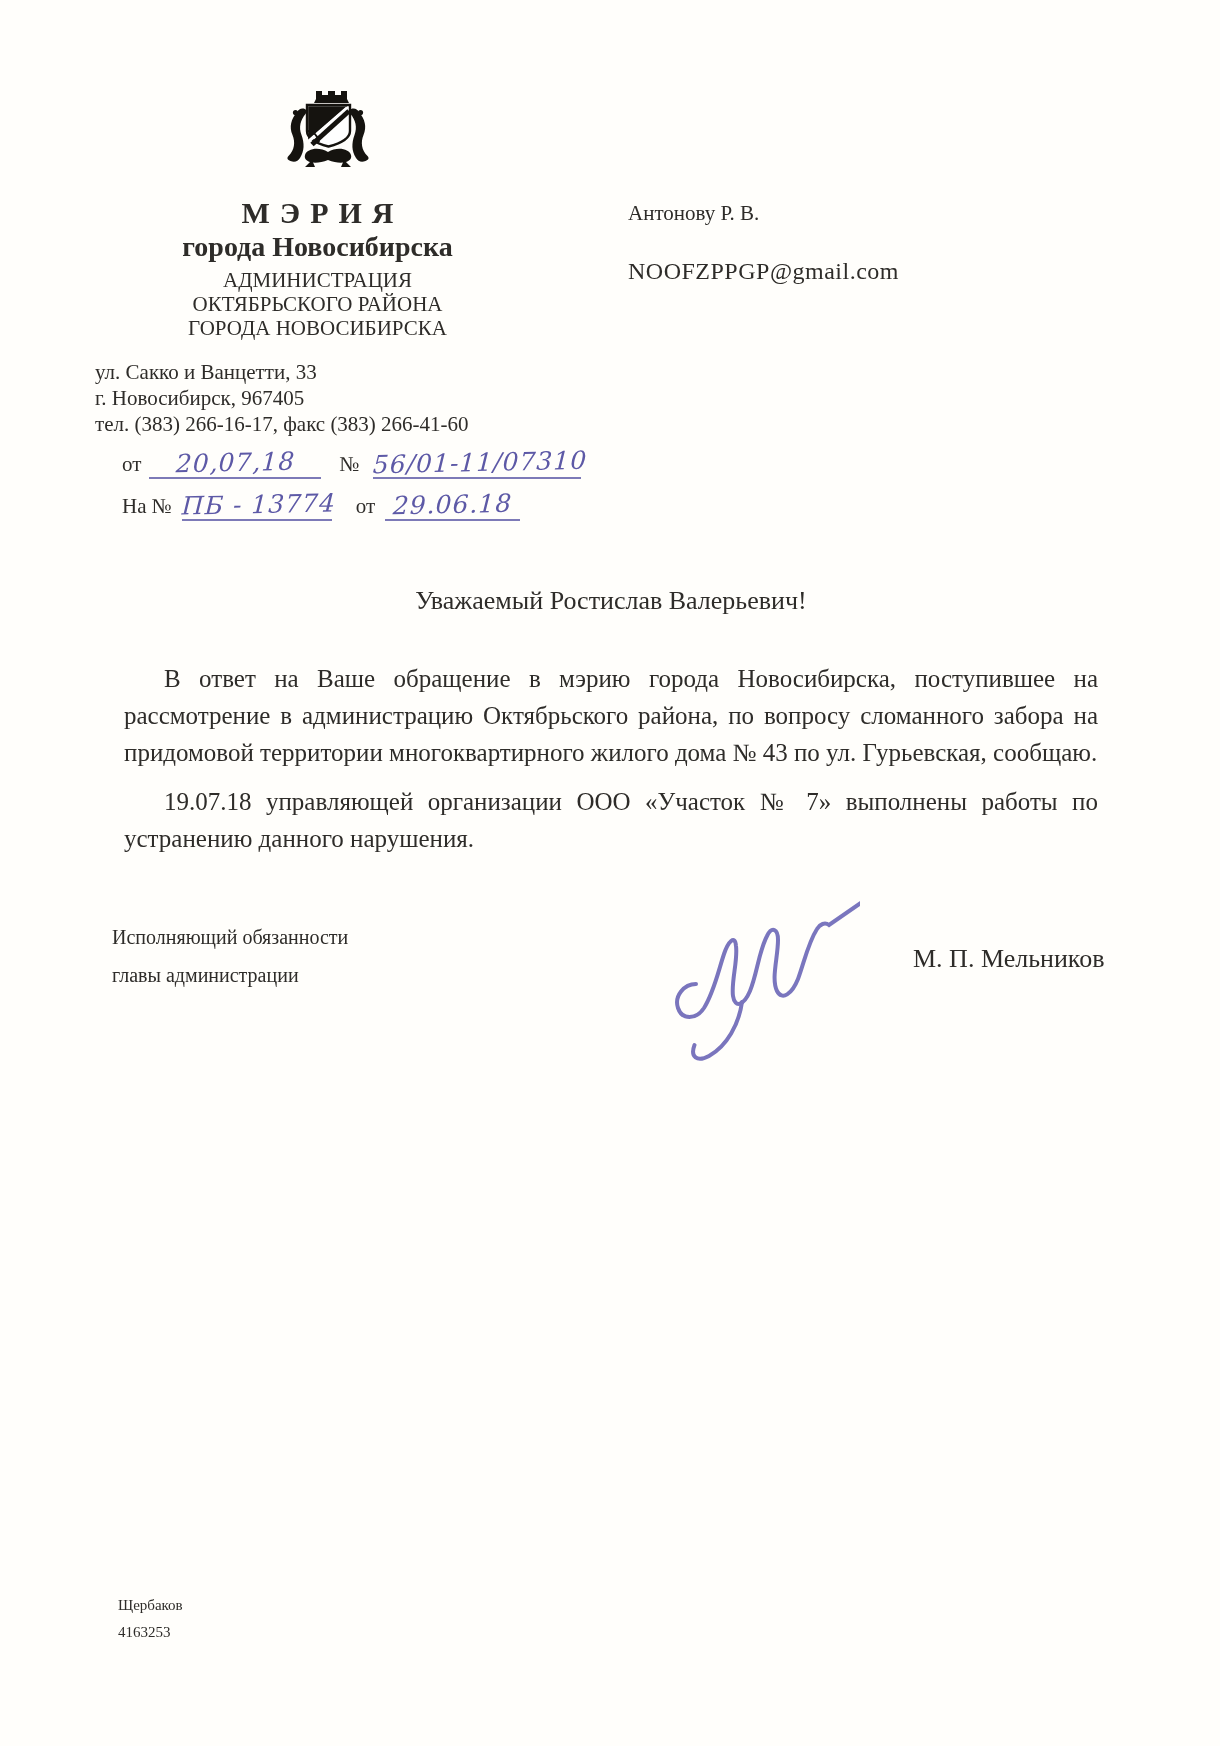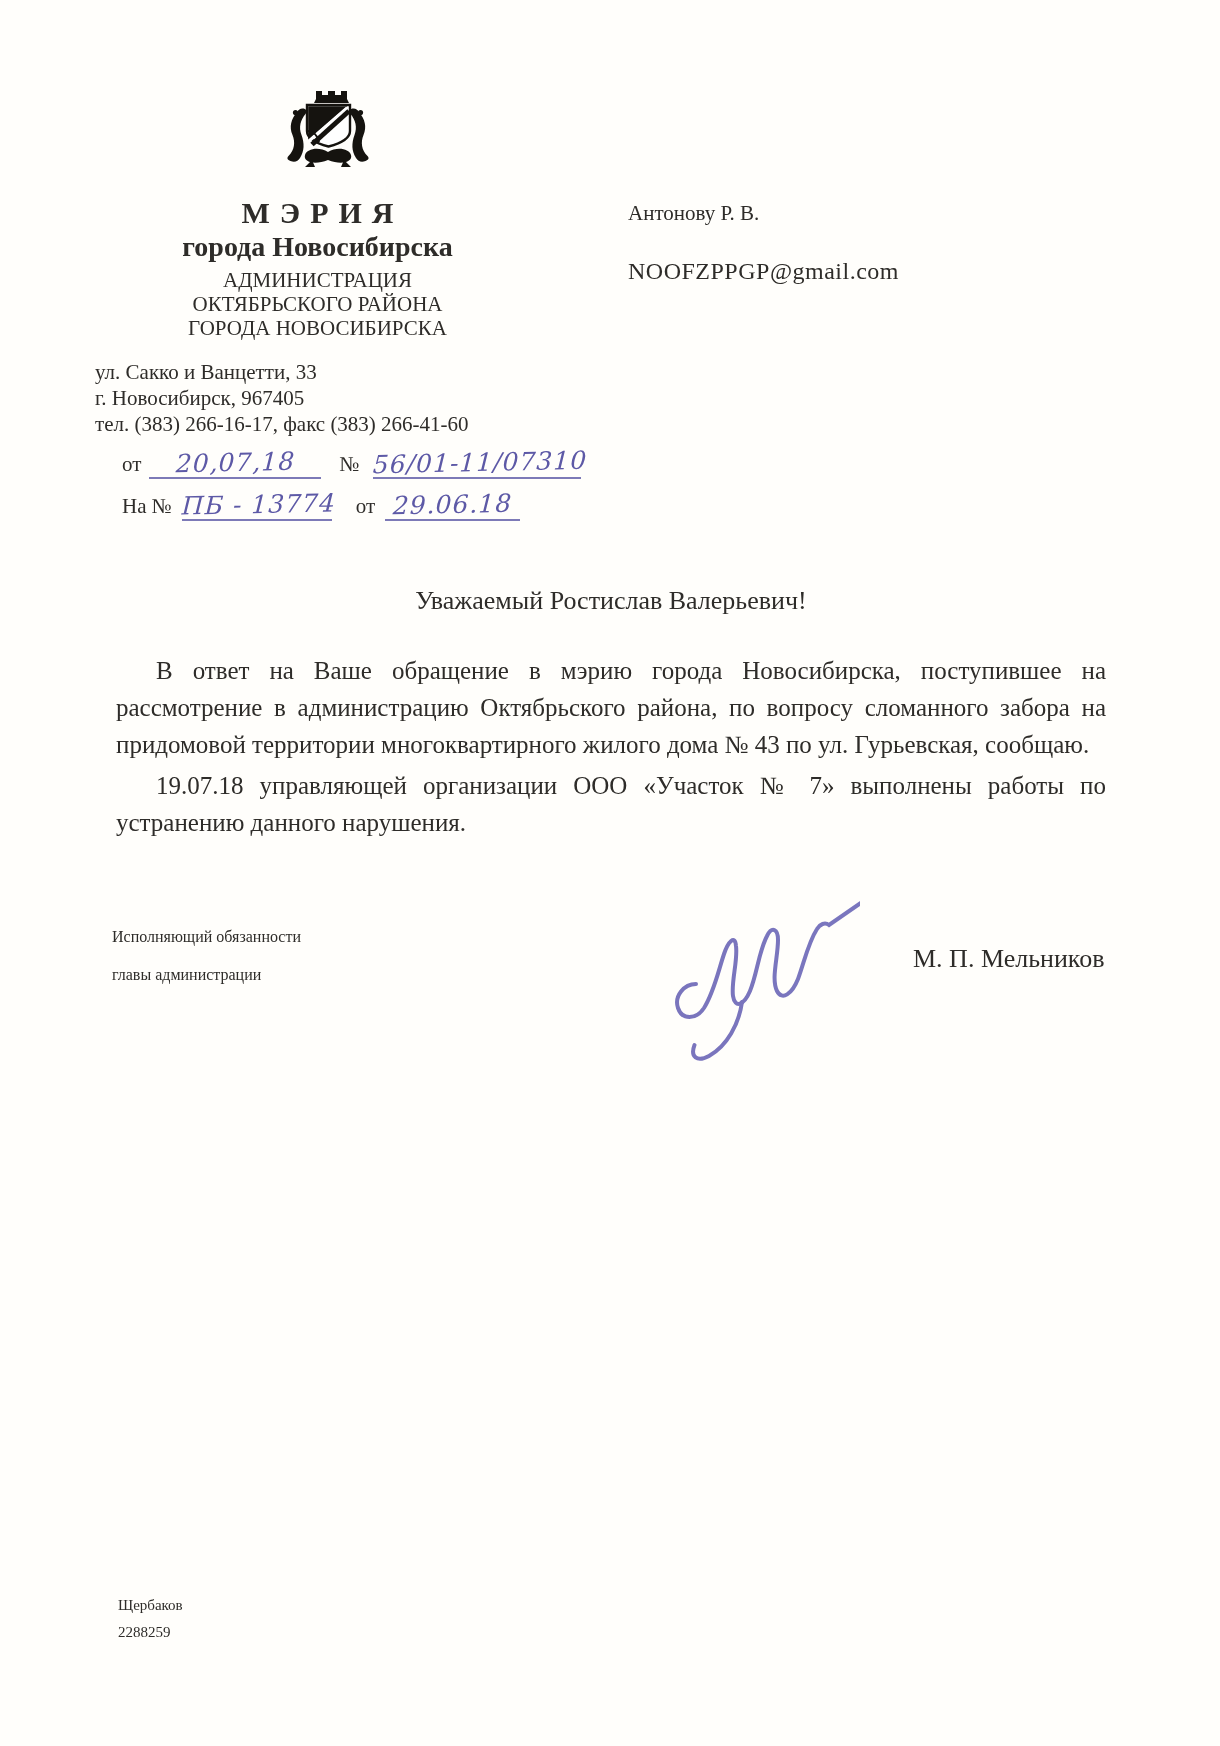--- a/index.html
+++ b/index.html
@@ -50,24 +50,24 @@
   .lbl-num{margin-left:18px;}
   .lbl-replydate{margin-left:24px;}
   
   .recipient-name{left:628px;top:201px;font-size:21px;}
   .recipient-email{left:628px;top:258px;font-size:24px;letter-spacing:.5px;}
   
   .salutation{left:112px;top:586px;width:998px;text-align:center;font-size:26px;}
   .body-text{left:112px;top:648px;width:998px;}
   .body-text p{
     font-size:25px;line-height:37px;text-align:justify;text-indent:40px;
-    margin:4px;
+    margin:12px;
   }
   
-  .sign-position{left:112px;top:918px;font-size:16px;line-height:38px;}
+  .sign-position{left:112px;top:918px;font-size:20px;line-height:38px;}
   .sign-svg{left:600px;top:872px;width:260px;height:195px;}
   .signer-name{left:913px;top:944px;font-size:26px;white-space:nowrap;}
   
   .executor{left:118px;top:1592px;font-size:15px;line-height:27px;}
 </style>
 </head>
 <body>
 
 <div class="page">
 
@@ -141,16 +141,16 @@
       <path d="M142 130
                c-3 22 -15 44 -33 54
                c-12 6.5 -19 1 -14.5 -11"></path>
     </g>
   </svg>
 
   <div class="abs signer-name">М. П. Мельников</div>
 
   <div class="abs executor">
     <div>Щербаков</div>
-    <div>2288259</div>
+    <div>4163253</div>
   </div>
 
 </div>
 
 </body></html>

